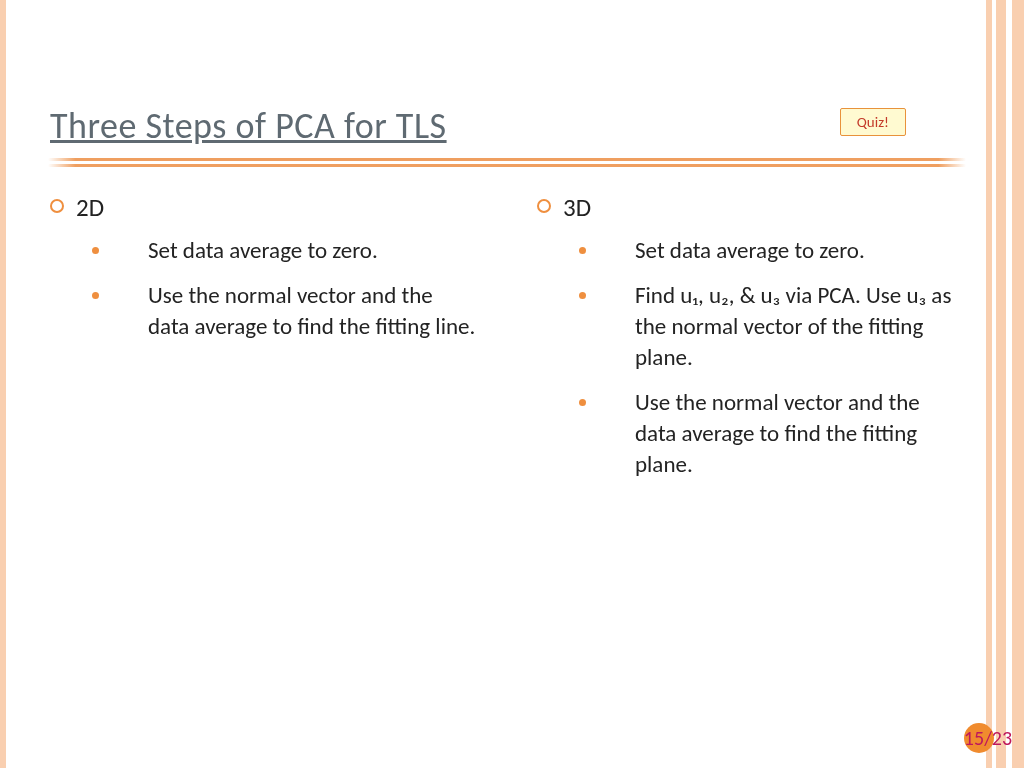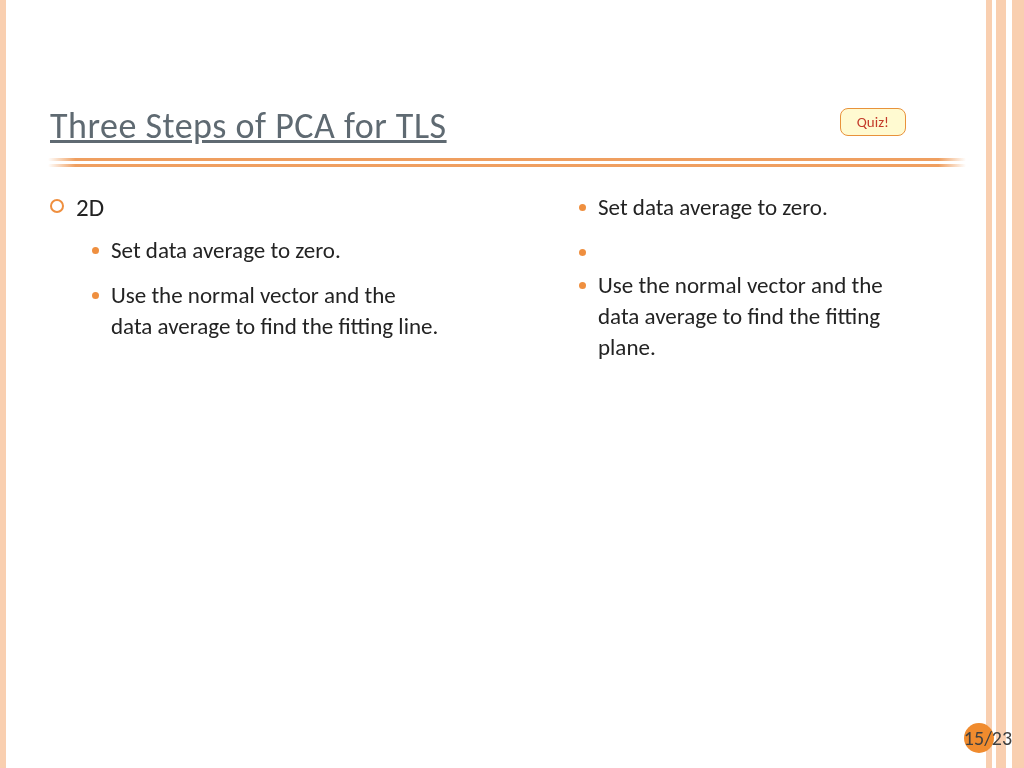--- a/index.html
+++ b/index.html
@@ -29,47 +29,47 @@
   .hr-wrap { position: relative; height: 12px; margin-bottom: 22px; }
   .hr1 { position: absolute; left: -2px; right: -2px; top: 0; height: 3px;
          background: linear-gradient(to right, rgba(239,159,96,0) 0%, #ef9f60 3%, #ef9f60 97%, rgba(239,159,96,0) 100%);
          border-radius: 2px; }
   .hr2 { position: absolute; left: -2px; right: -2px; top: 6px; height: 3px;
          background: linear-gradient(to right, rgba(239,159,96,0) 0%, #ef9f60 3%, #ef9f60 97%, rgba(239,159,96,0) 100%);
          border-radius: 2px; }
 
   .quiz {
     position: absolute; top: 108px; right: 118px;
-    background: #fffad1; border: 1.5px solid #e8923b; border-radius: 8px;
+    background: #fffad1; border: 1.5px solid #e8923b; border-radius: 2px;
     color: #c33a2a; font-size: 15px; padding: 4px 16px; font-weight: 400;
     box-shadow: 0 0 0 rgba(0,0,0,0);
   }
 
   .cols { display: flex; gap: 60px; }
   .col { flex: 1; }
 
   .h-item { display: flex; align-items: flex-start; gap: 12px; margin-bottom: 12px; }
   .h-bullet {
     width: 14px; height: 14px; border: 2.5px solid #ef8f3f; border-radius: 50%;
     flex-shrink: 0; margin-top: 7px;
   }
   .h-text { font-size: 25px; color: #232323; }
 
   .sub-list { margin-left: 42px; }
   .sub-item { display: flex; align-items: flex-start; gap: 12px; margin-bottom: 14px; }
   .sub-bullet {
     width: 7px; height: 7px; background: #ef8f3f; border-radius: 50%;
     flex-shrink: 0; margin-top: 12px;
   }
-  .sub-text { font-size: 23px; color: #232323; line-height: 1.35; max-width: 330px; }
+  .sub-text { font-size: 23px; color: #232323; line-height: 1.35; max-width: 330px; margin-left: 37px; }
 
   .pagenum {
     position: absolute; right: 8px; bottom: 8px; width: 56px; height: 44px;
     display: flex; align-items: center; justify-content: center;
-    font-size: 20px; color: #404040;
+    font-size: 20px; color: #be185d;
   }
   .pagenum .circle {
     position: absolute; width: 30px; height: 30px; background: #f08b2e; border-radius: 50%;
     left: 4px; top: 7px; z-index: 0;
   }
   .pagenum .txt { position: relative; z-index: 1; }
 </style>
 </head>
 <body>
 
@@ -104,27 +104,32 @@
             <div class="sub-text">Set data average to zero.</div>
           </div>
           <div class="sub-item">
             <div class="sub-bullet"></div>
             <div class="sub-text">Use the normal vector and the data average to find the fitting line.</div>
           </div>
         </div>
       </div>
 
       <div class="col">
+        <div class="h-item">
+          <div class="h-bullet"></div>
+          <div class="h-text">3D</div>
+        </div>
         <div class="sub-list">
           <div class="sub-item">
             <div class="sub-bullet"></div>
             <div class="sub-text">Set data average to zero.</div>
           </div>
           <div class="sub-item">
             <div class="sub-bullet"></div>
+            <div class="sub-text">Find u₁, u₂, &amp; u₃ via PCA. Use u₃ as the normal vector of the fitting plane.</div>
           </div>
           <div class="sub-item">
             <div class="sub-bullet"></div>
             <div class="sub-text">Use the normal vector and the data average to find the fitting plane.</div>
           </div>
         </div>
       </div>
 
     </div>
   </div>

